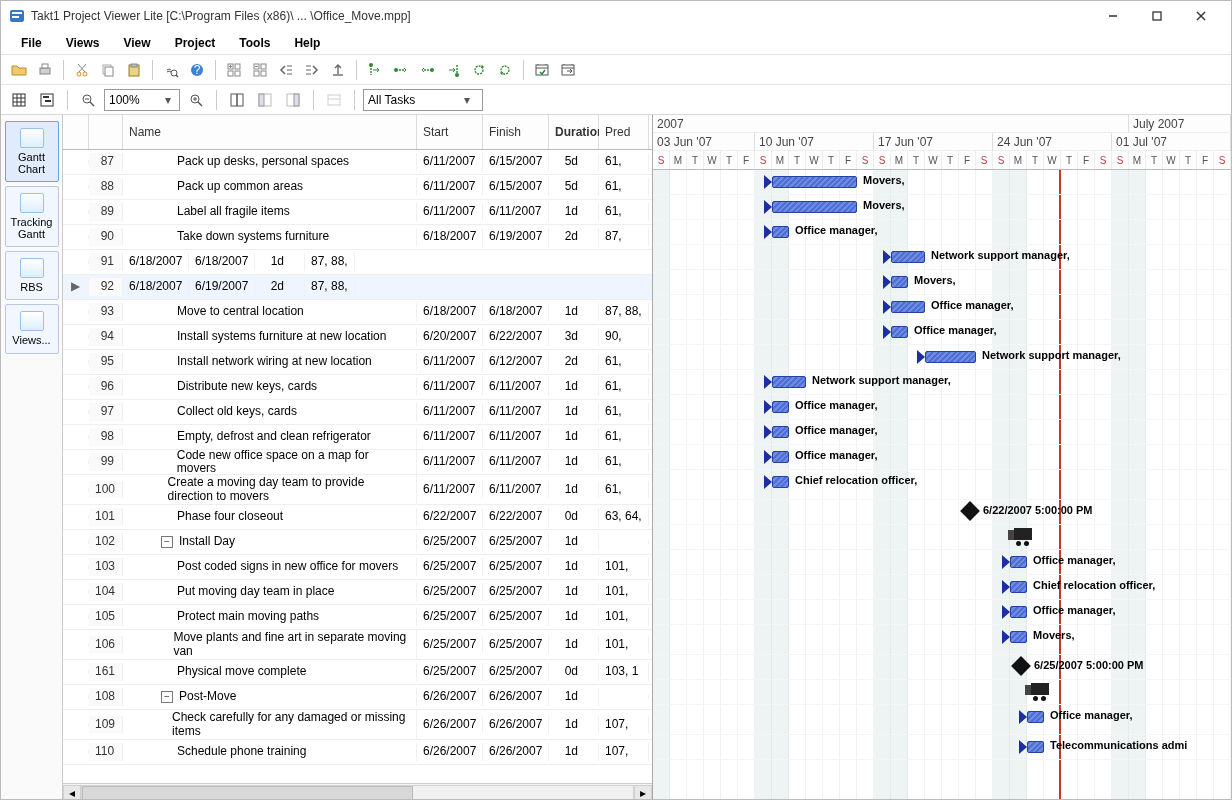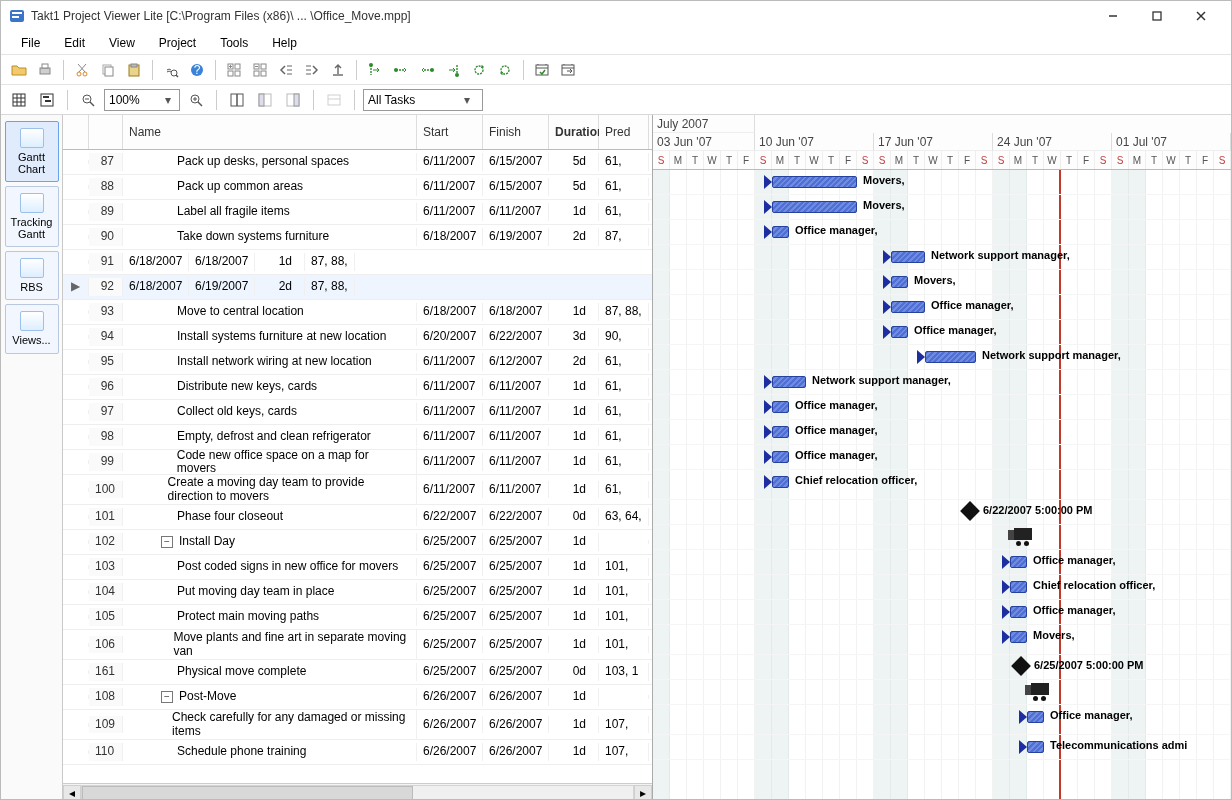--- a/index.html
+++ b/index.html
@@ -5,21 +5,21 @@
   * { box-sizing: border-box; margin: 0; padding: 0; font-family: "Segoe UI", Tahoma, sans-serif; font-size: 12px; }
   body { width: 1232px; height: 800px; background: #fff; overflow: hidden; border: 1px solid #bbb; }
 
   
   .titlebar { height: 30px; display: flex; align-items: center; padding: 0 8px; color: #333; }
   .titlebar .titleicon { width: 16px; height: 16px; margin-right: 6px; display:inline-flex; }
   .titlebar .spacer { flex: 1; }
   .titlebar .winbtn { width: 44px; height: 30px; display:flex; align-items:center; justify-content:center; color:#555; }
 
   
-  .menubar { height: 24px; display:flex; align-items:center; padding: 0 10px; gap: 4px; border-bottom: 1px solid #e4e4e4; }
+  .menubar { height: 24px; display:flex; align-items:center; padding: 0 10px; gap: 4px; border-bottom: 1px solid #e4e4e4; font-weight: bold; }
   .menubar .mitem { padding: 3px 10px; border-radius:2px; }
 
   
   .toolbar { height: 30px; display:flex; align-items:center; padding: 0 6px; gap: 2px; border-bottom: 1px solid #e4e4e4; }
   .tb-btn { width: 24px; height: 24px; display:flex; align-items:center; justify-content:center; border:1px solid transparent; border-radius:2px; color:#555;}
   .tb-sep { width:1px; height: 20px; background:#ccc; margin: 0 4px; }
   .tb-combo { height: 22px; border: 1px solid #999; background:#fff; display:flex; align-items:center; padding:0 4px; gap:2px; }
   .tb-combo input { border:none; outline:none; width: 50px; font-size:12px; }
   .tb-combo .dd { width:14px; text-align:center; color:#555; }
 
@@ -44,21 +44,21 @@
   .row { display:flex; height: 25px; align-items:center; border-bottom: 1px solid #eee; font-size: 12px; }
   .row.sel { background: #eef5ff; }
   .cell { padding: 2px 6px; border-right: 1px solid #f0f0f0; overflow:hidden; white-space: normal; line-height: 1.1; }
   .row.bold .cell { font-weight: normal; }
   .col-ind  { width: 26px; text-align:center; color:#666; display:flex; align-items:center; justify-content:center;}
   .col-id   { width: 34px; text-align:right; padding-right:8px; color:#333; background:#fafafa;}
   .col-name { width: 294px; display:flex; align-items:center; }
   .col-name .outline-toggle { width:12px; height:12px; border:1px solid #777; display:inline-flex; align-items:center; justify-content:center; margin-right:6px; font-size:10px; line-height:1; color:#444;}
   .col-start{ width: 66px; }
   .col-finish{ width: 66px; }
-  .col-dur  { width: 50px; text-align:right; padding-right:12px; }
+  .col-dur  { width: 50px; text-align:right; padding-right:20px; }
   .col-pred { width: 50px; overflow:hidden; white-space:nowrap; text-overflow:clip;}
 
   .grid-hscroll { height: 18px; border-top: 1px solid #ccc; background:#f3f3f3; display:flex; align-items:center;}
   .grid-hscroll .arrow { width:18px; height:16px; display:flex; align-items:center; justify-content:center; background:#e8e8e8; border:1px solid #cfcfcf;}
   .grid-hscroll .track { flex:1; height:16px; background:#f0f0f0; border:1px solid #d4d4d4; position:relative;}
   .grid-hscroll .thumb { position:absolute; left:0; top:0; height:100%; width:60%; background:#d8d8d8; border:1px solid #bbb;}
 
   
   .ganttside { flex:1; position:relative; display:flex; flex-direction:column; overflow:hidden;}
   .gantthead { border-bottom: 1px solid #bbb; font-size:11px; background:#fdfdfd;}
@@ -110,21 +110,21 @@
   <span class="winbtn">
       <svg width="10" height="10">
         <line x1="1" y1="1" x2="9" y2="9" stroke="#333" stroke-width="1.5"></line>
         <line x1="9" y1="1" x2="1" y2="9" stroke="#333" stroke-width="1.5"></line>
       </svg>
     </span>
 </div>
 
 <div class="menubar" id="menubar">
     <div class="mitem">File</div>
-    <div class="mitem">Edit</div>
+    <div class="mitem">Views</div>
     <div class="mitem">View</div>
     <div class="mitem">Project</div>
     <div class="mitem">Tools</div>
     <div class="mitem">Help</div>
   </div>
 
 <div class="toolbar">
   <span class="tb-btn">
       <svg width="16" height="16">
         <path d="M1 13V4h5l2 2h7v7z" fill="#f4c96b" stroke="#b8902a"></path>
@@ -661,20 +661,21 @@
       <div class="track">
           <div class="thumb"></div>
         </div>
       <div class="arrow">▸</div>
     </div>
   </div>
 
   <div class="ganttside">
     <div class="gantthead" id="gantthead">
         <div class="gh-row">
+          <div class="gh-cellt" style="width: 476px;">2007</div>
           <div class="gh-cellt" style="width: 102px;">July 2007</div>
         </div>
         <div class="gh-row">
           <div class="gh-cellt" style="width: 102px;">03 Jun '07</div>
           <div class="gh-cellt" style="width: 119px;">10 Jun '07</div>
           <div class="gh-cellt" style="width: 119px;">17 Jun '07</div>
           <div class="gh-cellt" style="width: 119px;">24 Jun '07</div>
           <div class="gh-cellt" style="width: 119px;">01 Jul '07</div>
         </div>
         <div class="gh-row">

